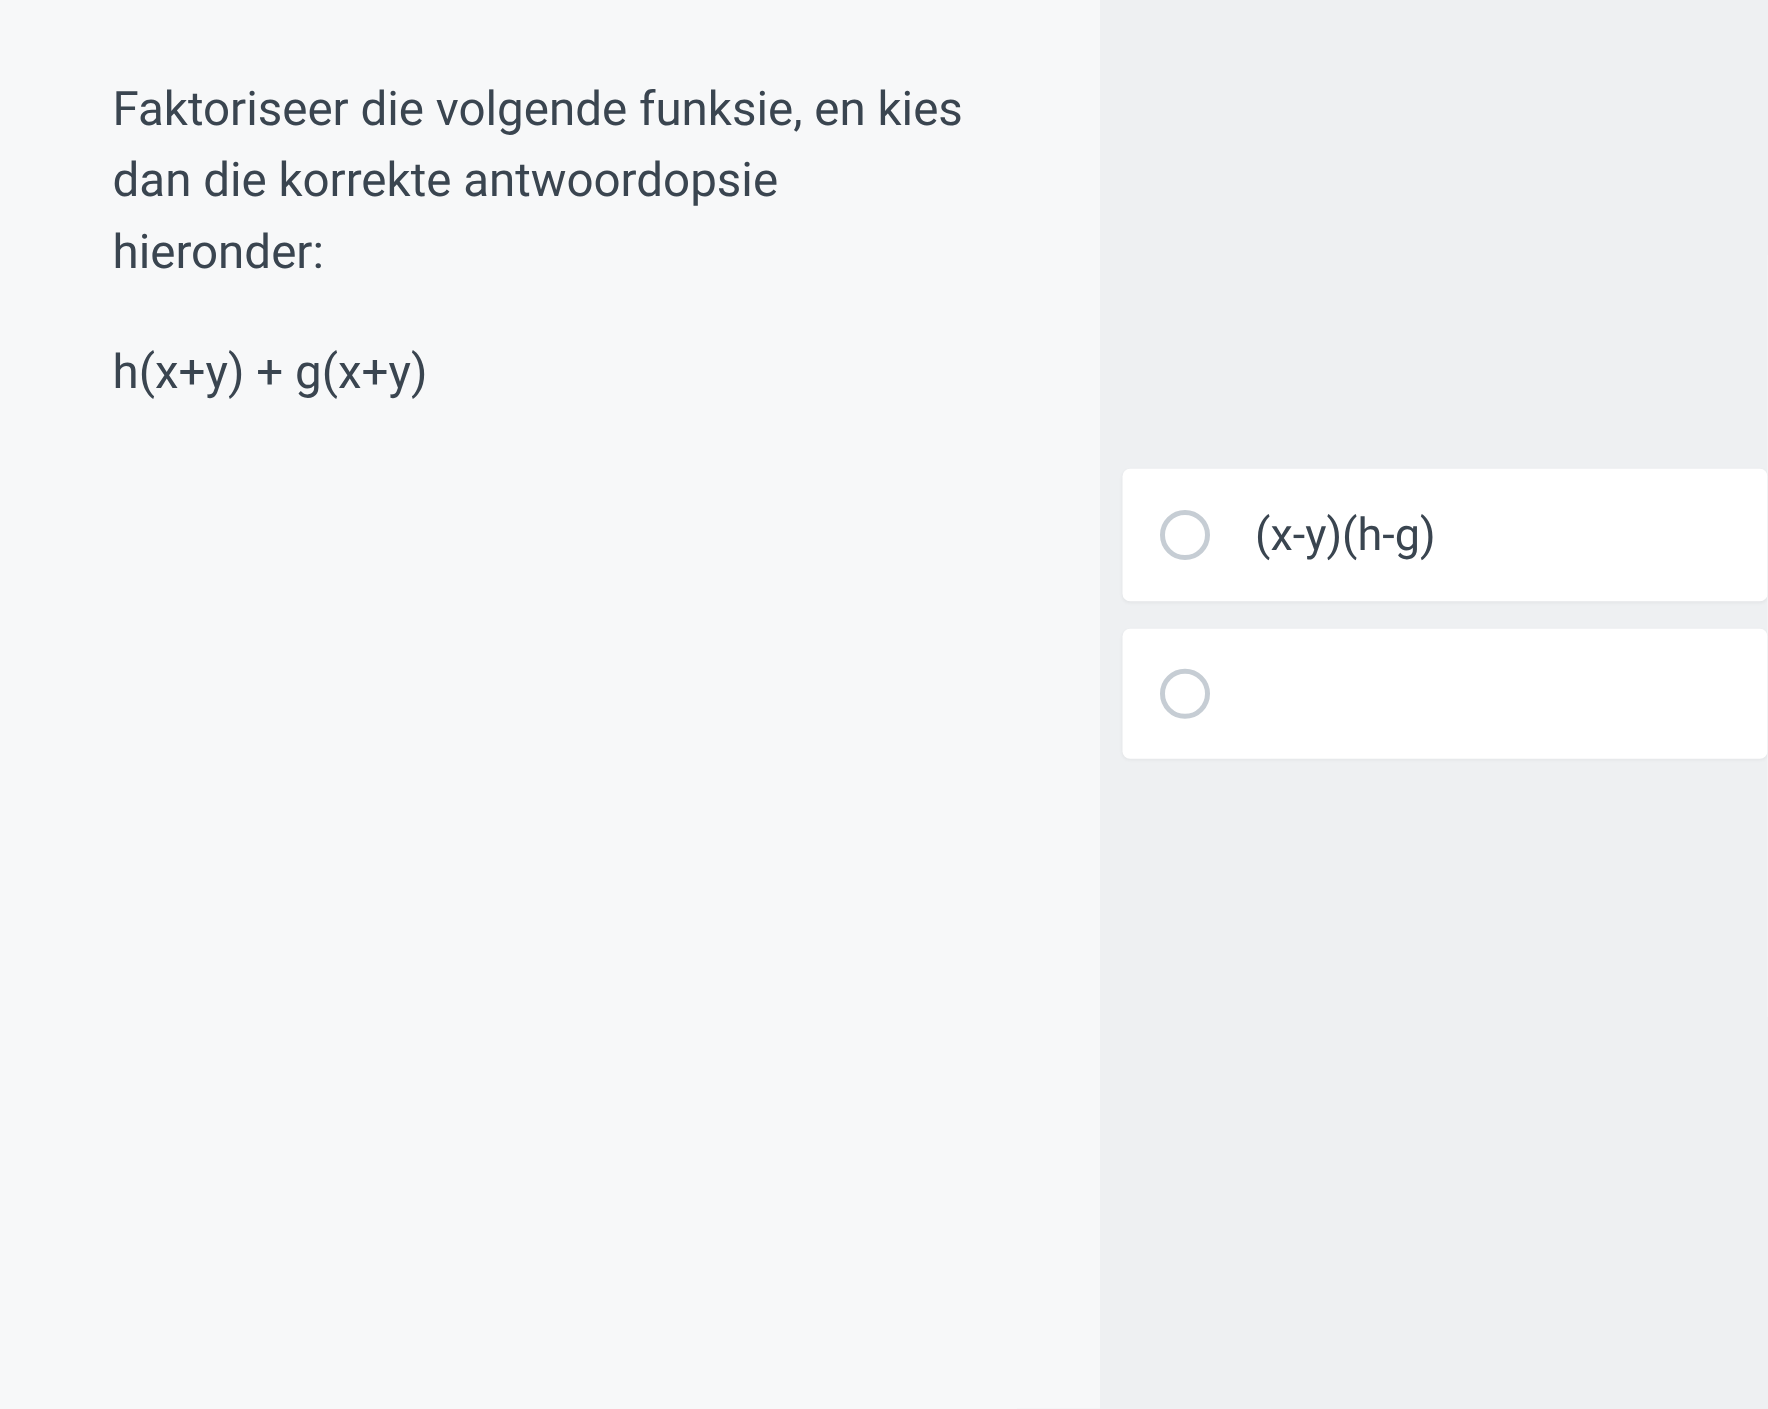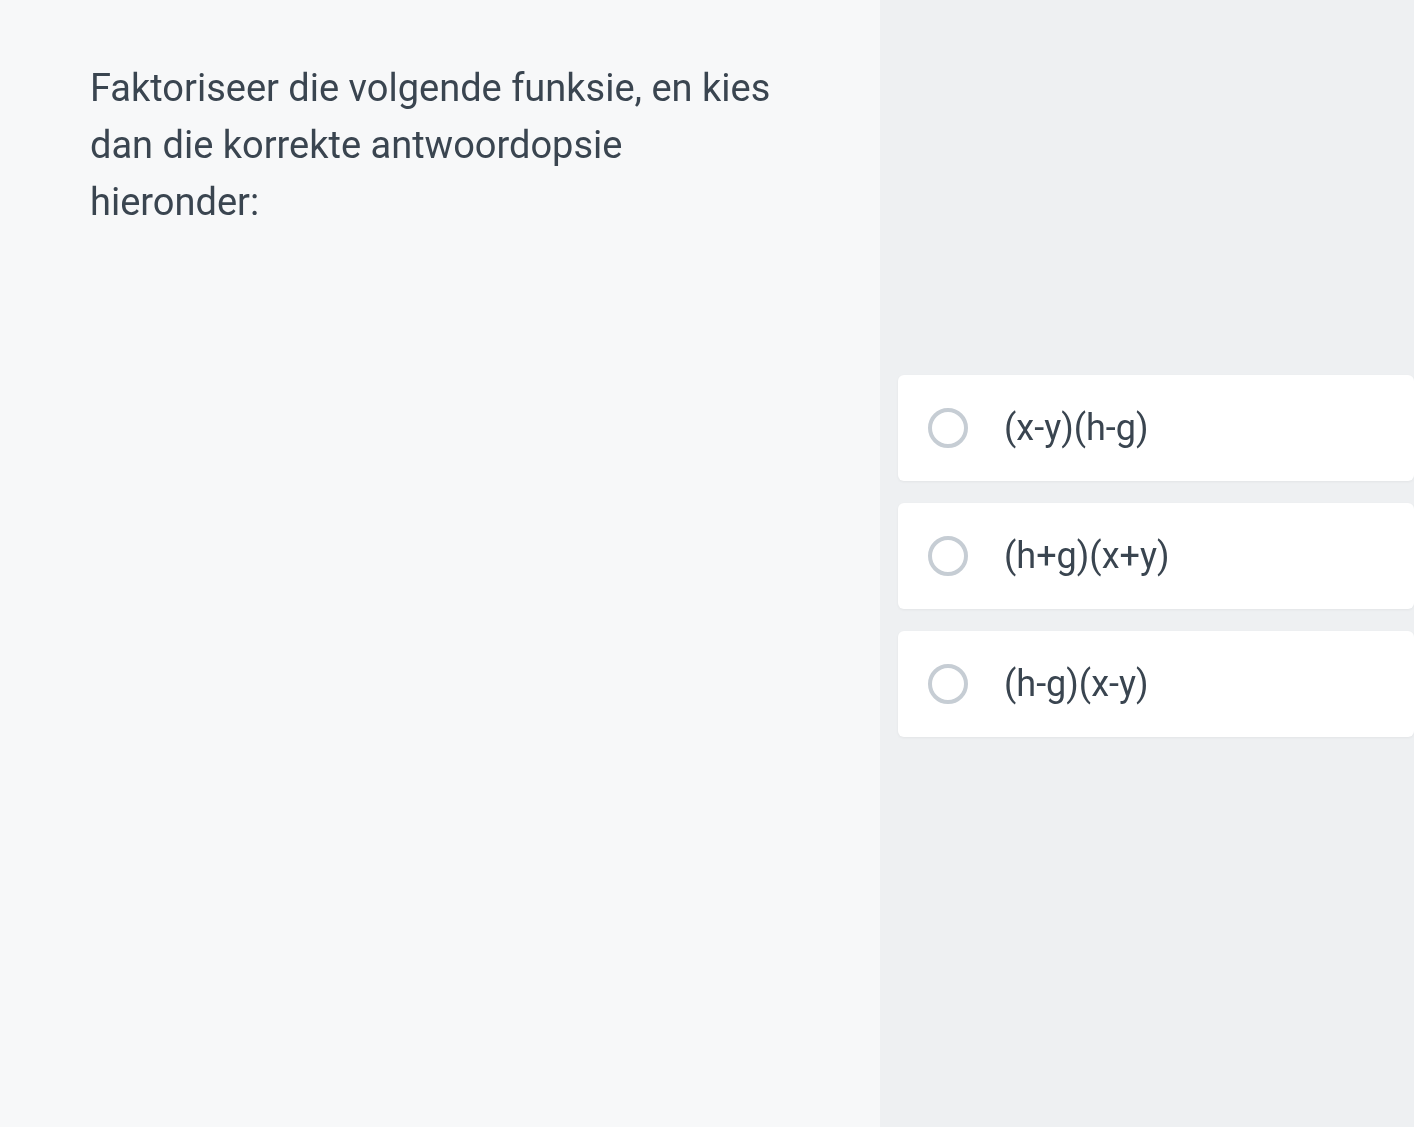--- a/index.html
+++ b/index.html
@@ -69,28 +69,24 @@
       color: #3a4550;
       font-weight: 400;
     }
   </style>
 </head>
 <body>
 
 <div class="container">
   <div class="left-panel">
     <p class="question-text">Faktoriseer die volgende funksie, en kies dan die korrekte antwoordopsie hieronder:</p>
+    <p class="expression">h(x+y) + g(x+y)</p>
   </div>
   <div class="right-panel">
     <div class="option">
       <div class="radio-circle"></div>
       <span class="option-label">(x-y)(h-g)</span>
     </div>
     <div class="option">
       <div class="radio-circle"></div>
-      <span class="option-label">(h+g)(x+y)</span>
-    </div>
-    <div class="option">
-      <div class="radio-circle"></div>
-      <span class="option-label">(h-g)(x-y)</span>
     </div>
   </div>
 </div>
 
 </body></html>

